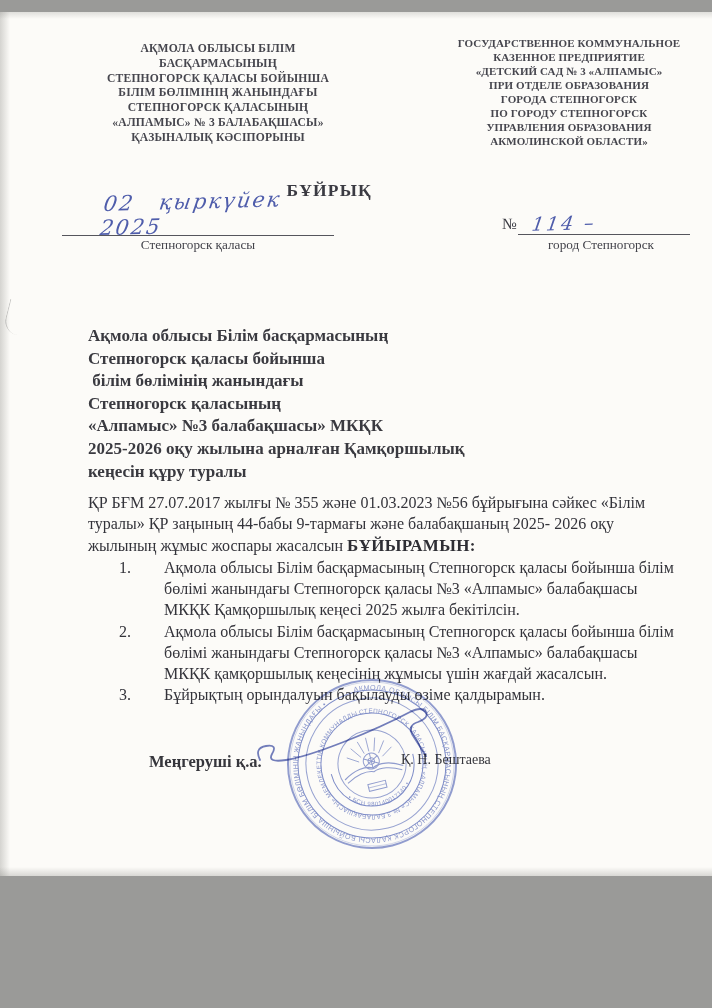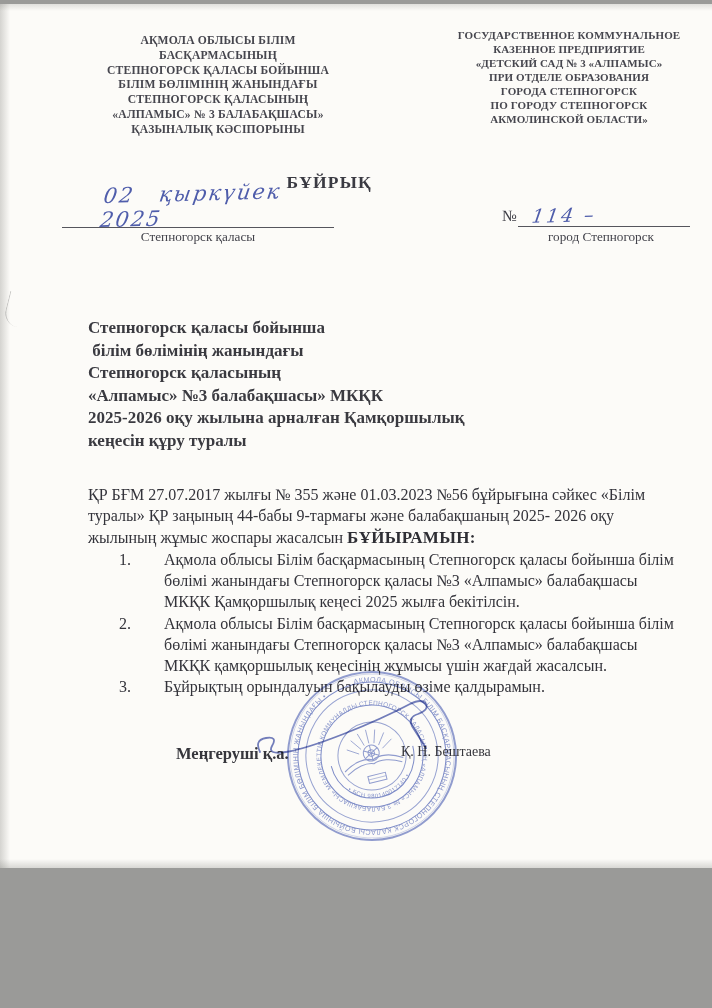--- a/index.html
+++ b/index.html
@@ -1,18 +1,18 @@
 <!DOCTYPE html>
 <html><head>
 <meta charset="utf-8">
 <style>
   html,body{margin:0;padding:0;}
   body{background:#9a9a98; font-family:"Liberation Serif","DejaVu Serif",serif;}
   .page{
-    position:relative; width:712px; height:864px; margin:4px auto;
+    position:relative; width:712px; height:864px; margin:12px auto;
     background:#fcfbf8; overflow:hidden; color:#35353c;
   }
   
   .edge-left{position:absolute;left:0;top:0;bottom:0;width:10px;
     background:linear-gradient(to right, rgba(110,110,105,.28), rgba(110,110,105,0));}
   .edge-top{position:absolute;left:0;top:0;right:0;height:7px;
     background:linear-gradient(to bottom, rgba(110,110,105,.20), rgba(110,110,105,0));}
   .edge-bottom{position:absolute;left:0;bottom:0;right:0;height:9px;
     background:linear-gradient(to top, rgba(110,110,105,.25), rgba(110,110,105,0));}
   .scratch{position:absolute;left:6px;top:288px;width:14px;height:34px;
@@ -54,21 +54,21 @@
 
   .intro{position:absolute;left:88px;top:480px;font-size:16px;line-height:21.4px;color:#33333a;}
   .intro div{white-space:nowrap;}
   .intro b{font-size:17px;letter-spacing:.3px;color:#2e2e34;}
 
   .olist{position:absolute;left:119px;top:545px;font-size:16px;line-height:21.2px;color:#33333a;}
   .olist .item{display:flex;}
   .olist .num{width:45px;flex:none;}
   .olist .lines div{white-space:nowrap;}
 
-  .sig-role{position:absolute;left:176px;top:740px;font-weight:bold;font-size:16.5px;color:#36363c;}
+  .sig-role{position:absolute;left:149px;top:740px;font-weight:bold;font-size:16.5px;color:#36363c;}
   .sig-name{position:absolute;left:401px;top:740px;font-weight:normal;font-size:14px;color:#36363c;}
 
   .stamp-wrap{position:absolute;left:282px;top:662px;width:180px;height:180px;
     mix-blend-mode:multiply;opacity:.88;}
   .scribble{position:absolute;left:252px;top:682px;width:215px;height:85px;
     mix-blend-mode:multiply;}
 </style>
 </head>
 <body>
 
@@ -88,39 +88,41 @@
     <div>ҚАЗЫНАЛЫҚ КӘСІПОРЫНЫ</div>
   </div>
 
   <div class="hdr hdr-right">
     <div>ГОСУДАРСТВЕННОЕ КОММУНАЛЬНОЕ</div>
     <div>КАЗЕННОЕ ПРЕДПРИЯТИЕ</div>
     <div>«ДЕТСКИЙ САД № 3 «АЛПАМЫС»</div>
     <div>ПРИ ОТДЕЛЕ ОБРАЗОВАНИЯ</div>
     <div>ГОРОДА СТЕПНОГОРСК</div>
     <div>ПО ГОРОДУ СТЕПНОГОРСК</div>
+    <div>УПРАВЛЕНИЯ ОБРАЗОВАНИЯ</div>
     <div>АКМОЛИНСКОЙ ОБЛАСТИ»</div>
   </div>
 
   <div class="order-title title-kk">БҰЙРЫҚ</div>
 
   <div class="date-block">
     <span class="handwriting date-hw">02 қыркүйек 2025</span>
   </div>
   <div class="place place-kk">Степногорск қаласы</div>
 
   <div class="num-block">
     <span class="num-sign">№</span>
     <span class="num-line">
       <span class="handwriting num-hw">114 –</span>
     </span>
   </div>
   <div class="place place-ru">город Степногорск</div>
 
   <div class="subject">
+    <div>Ақмола облысы Білім басқармасының</div>
     <div>Степногорск қаласы бойынша</div>
     <div> білім бөлімінің жанындағы</div>
     <div>Степногорск қаласының</div>
     <div>«Алпамыс» №3 балабақшасы» МКҚК</div>
     <div>2025-2026 оқу жылына арналған Қамқоршылық</div>
     <div>кеңесін құру туралы</div>
   </div>
 
   <div class="intro">
     <div>ҚР БҒМ 27.07.2017 жылғы № 355 және  01.03.2023 №56 бұйрығына сәйкес «Білім</div>

